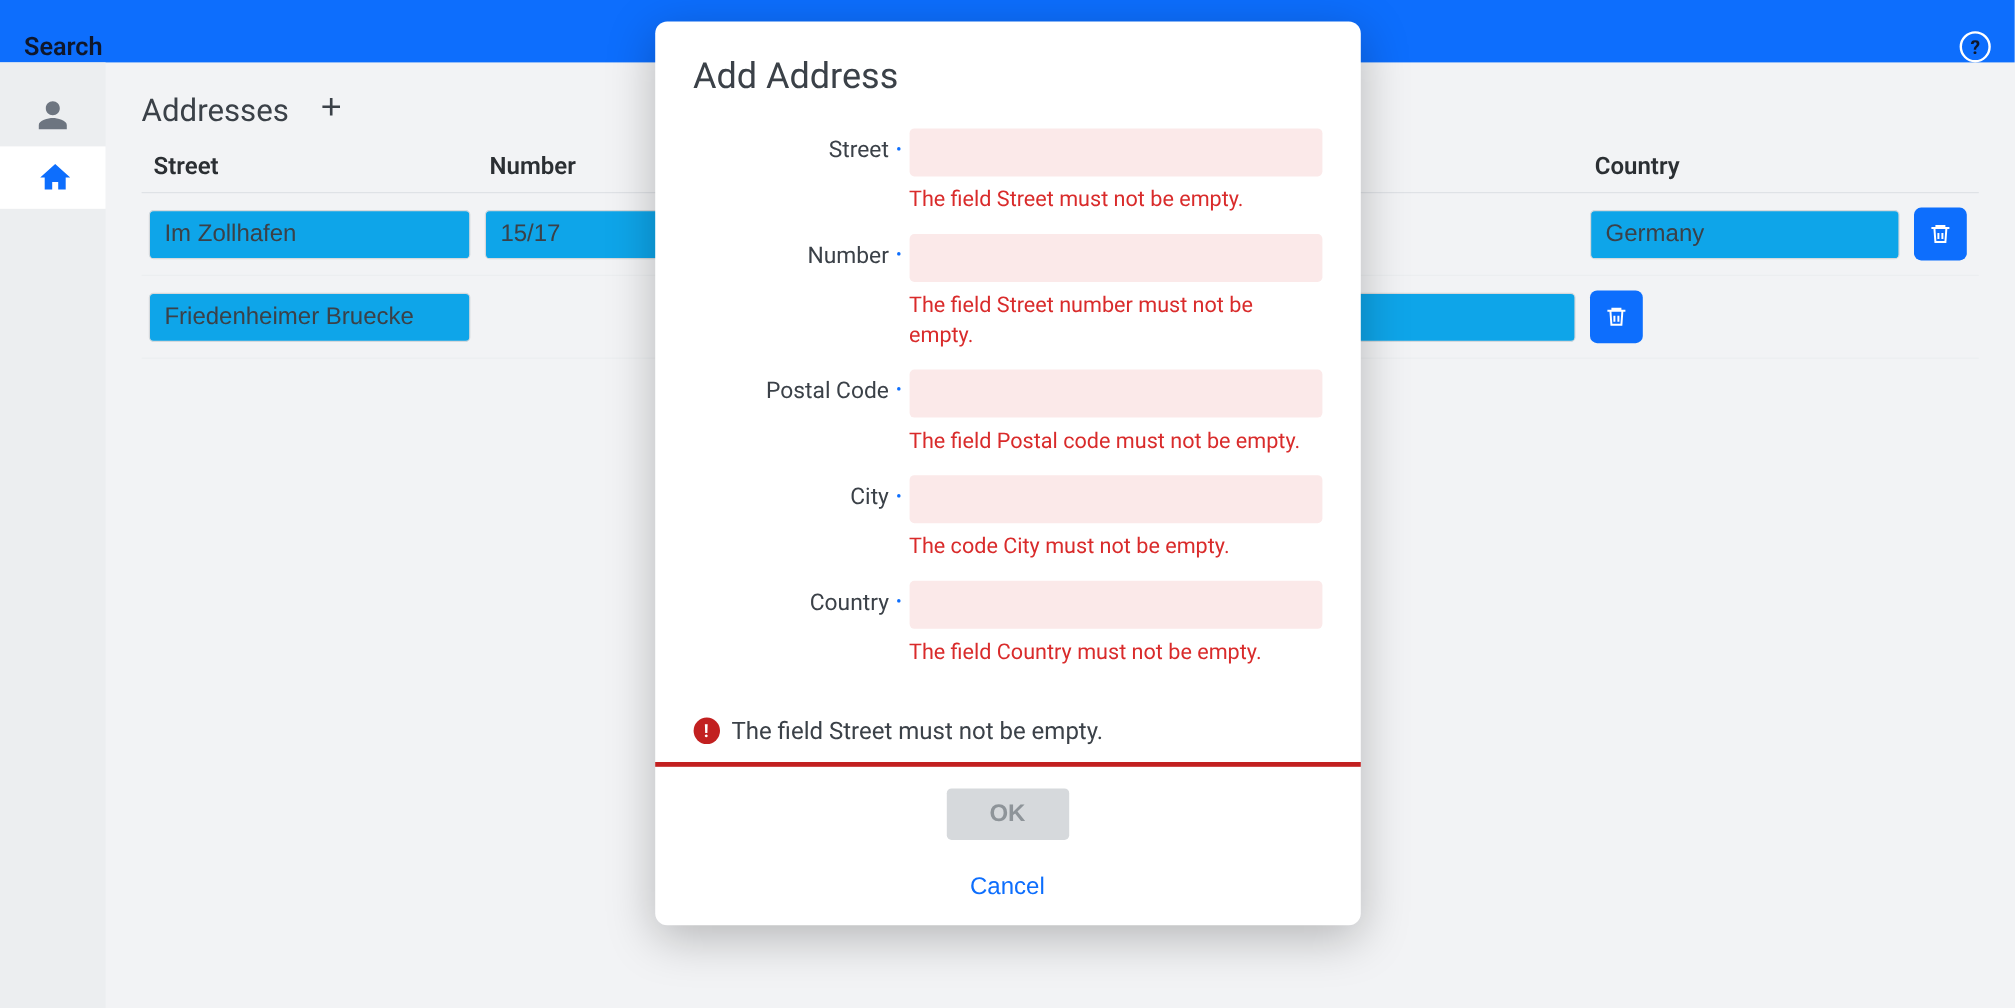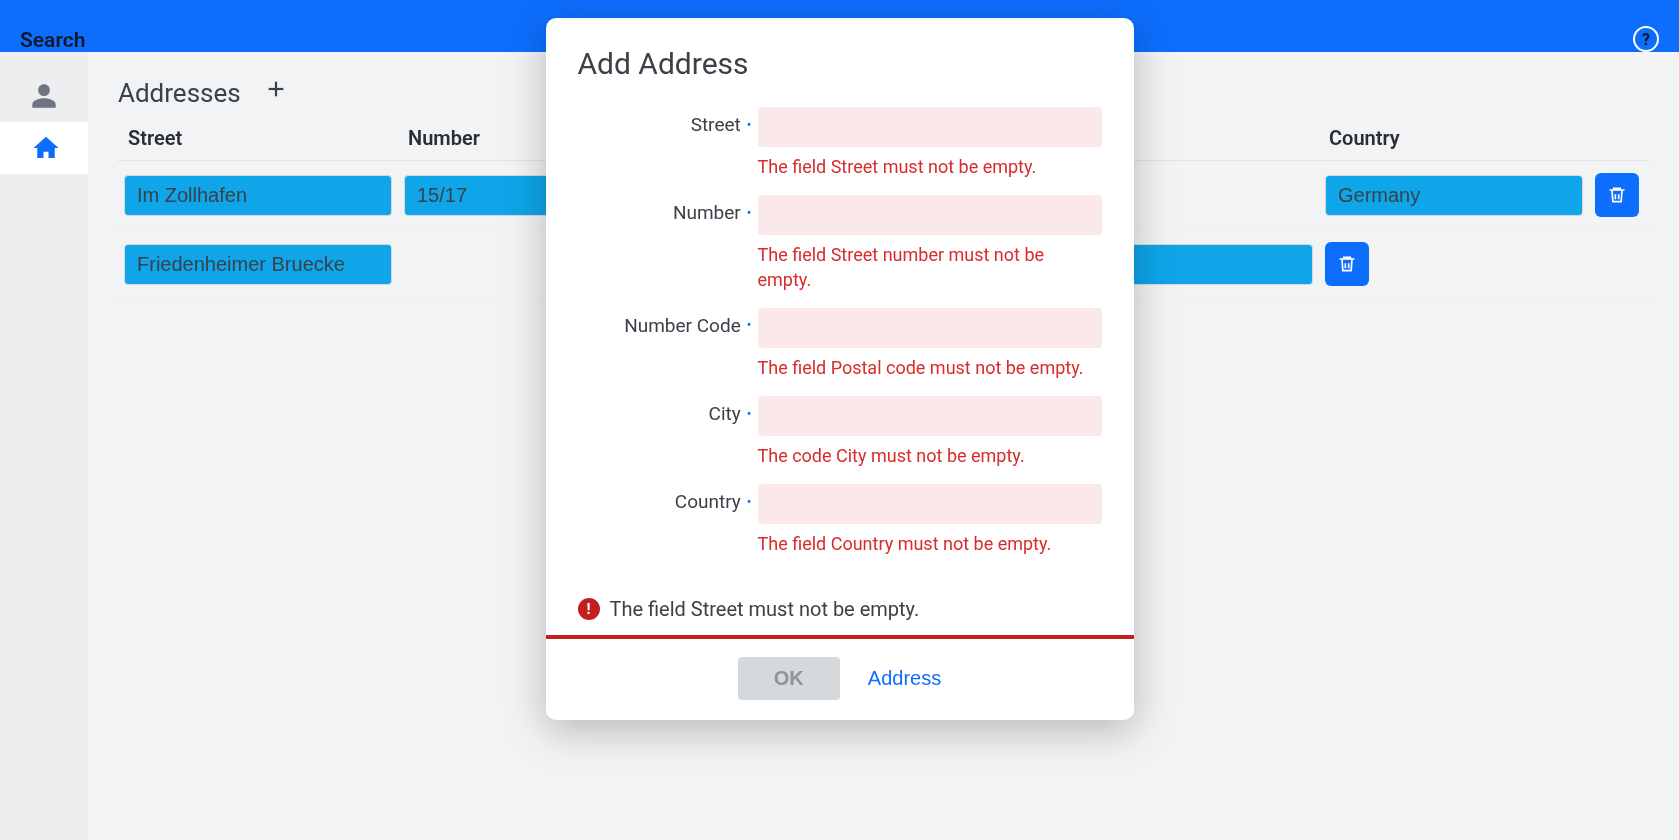--- a/index.html
+++ b/index.html
@@ -70,21 +70,21 @@
       width: 100%; background: #fbe9e9; border: none; border-radius: 4px; height: 40px; padding: 0 10px; font-size: 18px;
     }
     .form-error { color: #d92b2b; font-size: 18px; margin: 8px 0 14px 0; line-height: 1.35; }
     .modal-notice { display: flex; align-items: center; gap: 10px; padding: 14px 32px 14px 32px; }
     .notice-icon {
       width: 22px; height: 22px; border-radius: 50%; background: #c22020; color: #fff; display: flex; align-items: center; justify-content: center; font-weight: 700; font-size: 15px; flex-shrink: 0;
     }
     .notice-text { font-size: 20px; color: #3b4148; }
     .modal-sep { height: 4px; background: #c22020; }
     .modal-footer {
-      display: flex; justify-content: center; gap: 28px; padding: 18px 0 20px 0; align-items: center;
+      display: flex; justify-content: center; gap: 28px; padding: 18px 0 20px 0; align-items: center; flex-direction: column;
     }
     .btn-ok {
       background: #d6d9dc; color: #8e9499; border: none; border-radius: 4px; padding: 10px 36px; font-size: 20px; font-weight: 600; cursor: not-allowed;
     }
     .btn-cancel {
       background: transparent; border: none; color: #0d6efd; font-size: 20px; font-weight: 400; cursor: pointer;
     }
     svg { display: block; }
   </style>
 </head>
@@ -179,21 +179,21 @@
         <span class="req-dot">•</span>
       </div>
       <div class="form-input-col">
         <input class="form-input" style="">
         <div class="form-error">The field Street number must not be empty.</div>
       </div>
     </div>
 
     <div class="form-row">
       <div class="form-label-wrap">
-        <span class="form-label">Number Code</span>
+        <span class="form-label">Postal Code</span>
         <span class="req-dot">•</span>
       </div>
       <div class="form-input-col">
         <input class="form-input" style="">
         <div class="form-error">The field Postal code must not be empty.</div>
       </div>
     </div>
 
     <div class="form-row">
       <div class="form-label-wrap">
@@ -218,15 +218,15 @@
     </div>
   </div>
 
   <div class="modal-notice">
     <div class="notice-icon">!</div>
     <div class="notice-text">The field Street must not be empty.</div>
   </div>
   <div class="modal-sep"></div>
   <div class="modal-footer">
     <button class="btn-ok">OK</button>
-    <button class="btn-cancel">Address</button>
+    <button class="btn-cancel">Cancel</button>
   </div>
 </div>
 
 </body></html>

